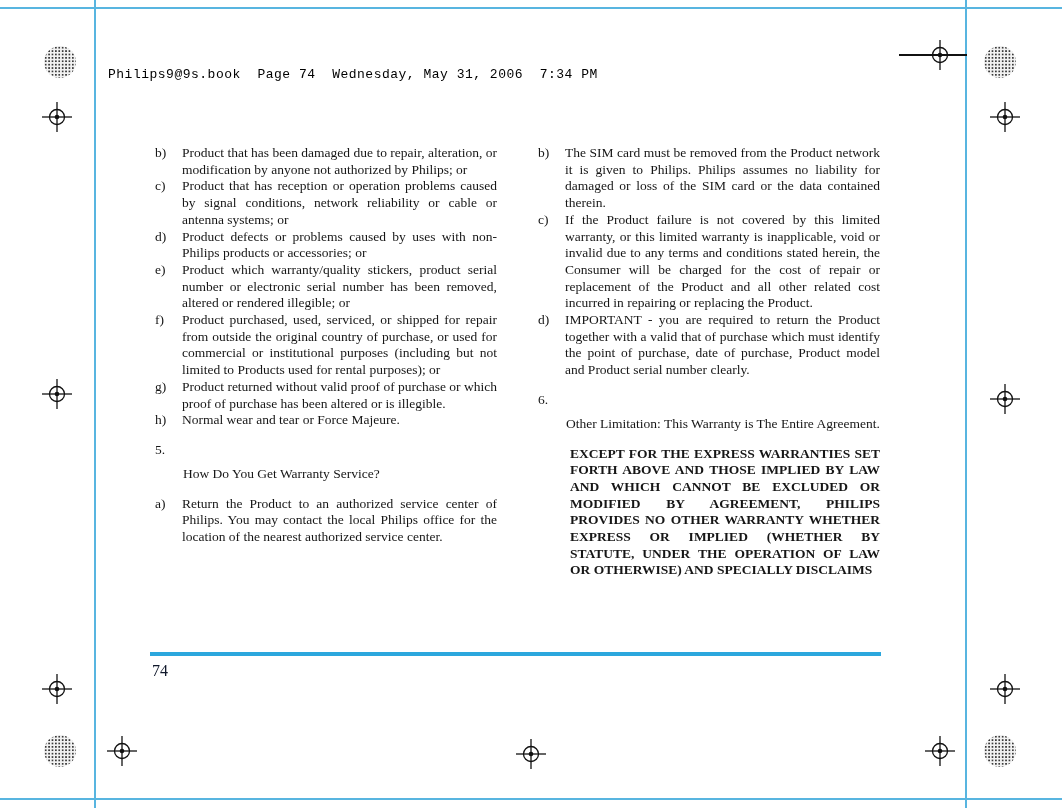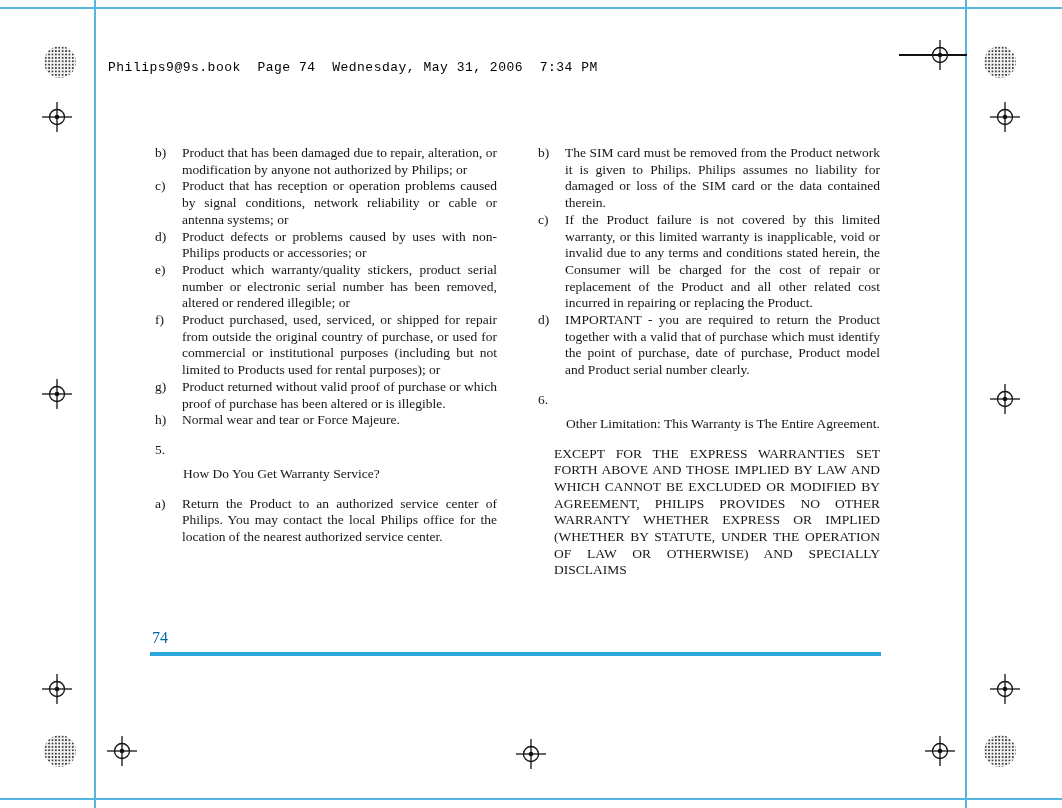--- a/index.html
+++ b/index.html
@@ -16,21 +16,21 @@
     position:absolute; width:32px; height:32px; border-radius:50%;
     background-color:#f2f2f2;
     background-image: radial-gradient(#3a3a3a 1px, transparent 1.25px);
     background-size:3.4px 3.4px;
   }
   .regmark { position:absolute; }
   .blackline { position:absolute; background:#111; }
 
   
   .doc-header {
-    position:absolute; left:108px; top:60px;
+    position:absolute; left:108px; top:67px;
     font-family:"Liberation Mono", monospace;
     font-size:13px; letter-spacing:0.5px; white-space:pre; color:#000;
   }
 
   
   .col {
     position:absolute; top:145px; width:342px;
     font-size:13.5px; line-height:16.7px;
   }
   .col-left  { left:155px; }
@@ -38,27 +38,28 @@
 
   .li { display:flex; }
   .li-label { flex:none; width:27px; }
   .li-text  { flex:1; text-align:justify; }
 
   .section { display:flex; margin:13px 0; }
   .sec-num  { flex:none; width:28px; }
   .sec-text { flex:1; text-align:justify;margin-top:24px; }
 
   .para {
-    margin-left:16px; margin-top:13px;
+    margin-left:32px; margin-top:13px;
     text-align:justify;
+    font-weight:bold;
   }
 
   
   .footer-rule { position:absolute; left:150px; top:652px; width:731px; height:4px; background:#2ba7dd; }
-  .page-number { position:absolute; left:152px; top:629px; font-size:16px; color:#0369a1; }
+  .page-number { position:absolute; left:152px; top:662px; font-size:16px; color:#0f172a; }
 </style>
 </head>
 <body>
 
 <div class="guide h" style="top:7px"></div>
 <div class="guide h" style="top:798px"></div>
 <div class="guide v" style="left:94px"></div>
 <div class="guide v" style="left:965px"></div>
 
 <div class="halftone" style="left:44px;top:46px"></div>

